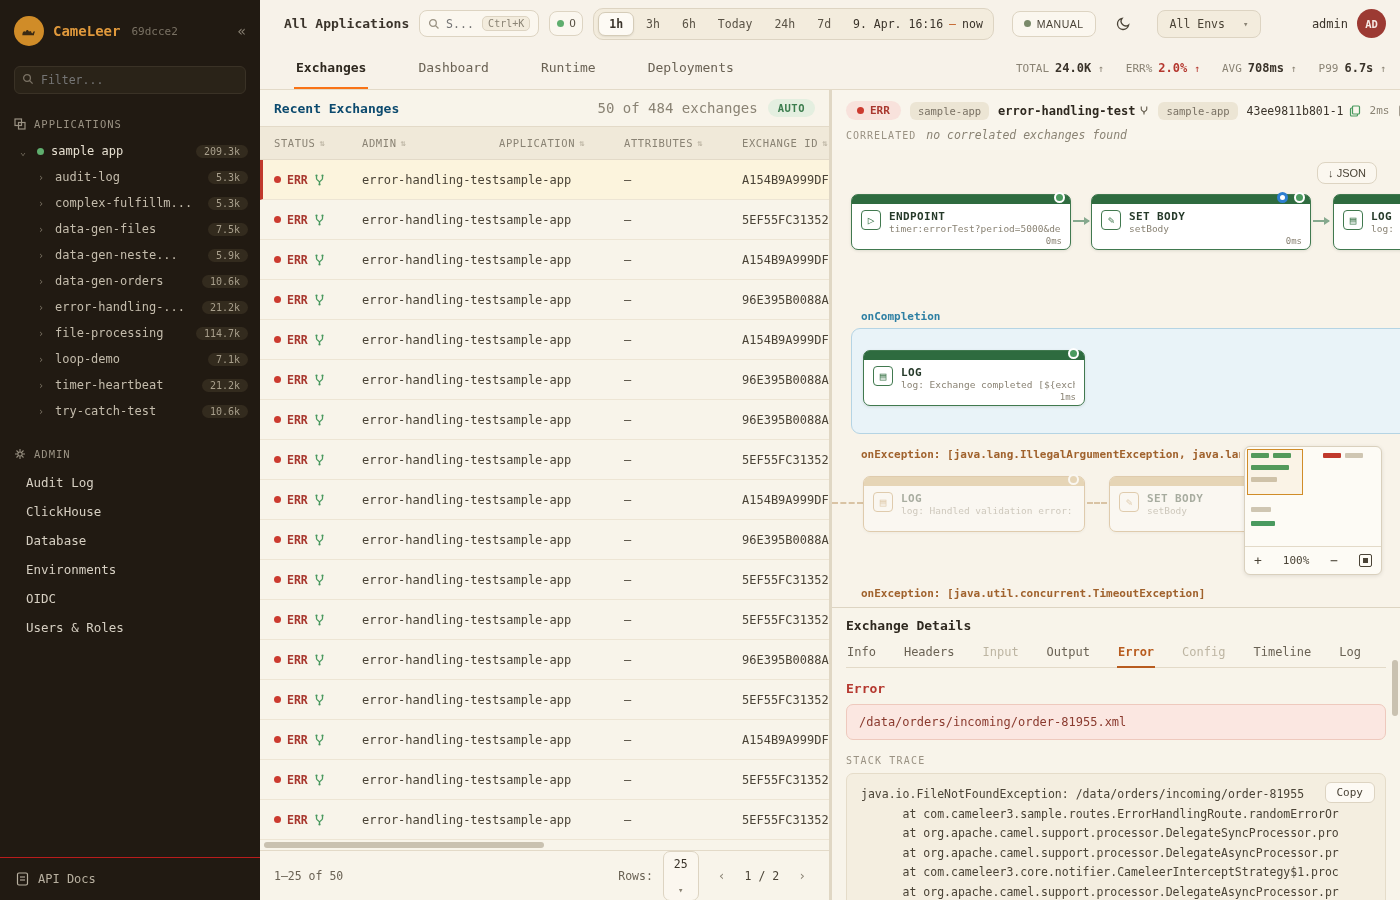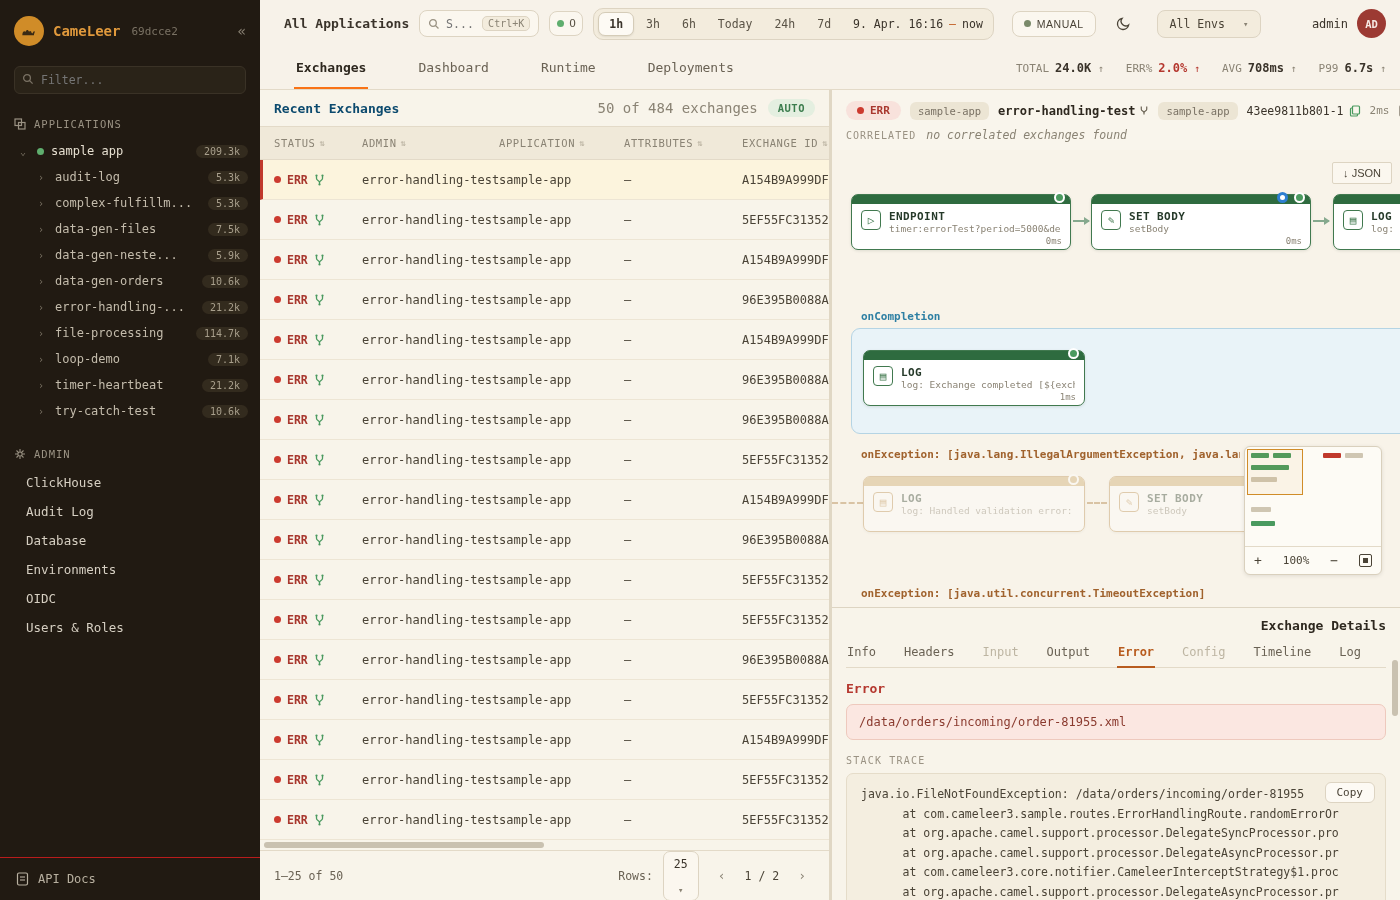--- a/index.html
+++ b/index.html
@@ -105,21 +105,21 @@
   .err-pill { display:flex; align-items:center; gap:6px; background:#f8e2dc; border-radius:11px; padding:3px 11px; color:#a8372e; font-size:11px; font-weight:bold; }
   .chip { background:#ece5d4; border-radius:6px; padding:3px 8px; color:#7a7264; font-size:10.5px; }
   .flow-route { font-weight:bold; font-size:12px; color:#2e281f; display:flex; align-items:center; gap:4px; }
   .exch-id { font-size:11.5px; color:#3a332a; display:flex; align-items:center; gap:5px; }
   .dur { color:#8a8374; font-size:11px; }
   .flow-head .doc-btn { margin-left:auto; cursor:pointer; display:flex; }
   .corr-row { display:flex; gap:10px; align-items:center; padding:2px 14px 8px; }
   .corr-label { font-size:10px; letter-spacing:1px; color:#9a9283; }
   .corr-text { font-size:11.5px; font-style:italic; color:#8a8374; }
   .canvas { position:relative; flex:1; overflow:hidden; background:#f8f3e9; }
-  .json-btn { position:absolute; right:8px; top:12px; border:1px solid #ddd4c2; background:#fbf7ef; border-radius:2px; padding:4px 10px; font-size:11px; color:#4a4336; cursor:pointer; z-index:5; }
+  .json-btn { position:absolute; right:23px; top:12px; border:1px solid #ddd4c2; background:#fbf7ef; border-radius:8px; padding:4px 10px; font-size:11px; color:#4a4336; cursor:pointer; z-index:5; }
 
   .fnode { position:absolute; width:220px; height:56px; background:#fff; border:1.5px solid #41794f; border-radius:7px; box-shadow:0 1px 3px rgba(40,60,40,.12); }
   .fnode .strip { height:9px; background:#2e6b3f; border-radius:5px 5px 0 0; position:relative; }
   .ndot { position:absolute; width:11px; height:11px; border-radius:50%; background:#4a9a5f; border:2px solid #fff; top:-3px; }
   .ndot.green { right:5px; }
   .ndot.blue { right:22px; background:#fff; border:3px solid #2e7fd1; }
   .fnode .nbody { display:flex; gap:8px; padding:6px 9px 0; align-items:flex-start; }
   .nicon { width:20px; height:20px; flex:none; border:1.2px solid #41794f; border-radius:4px; color:#41794f; display:flex; align-items:center; justify-content:center; font-size:11px; }
   .ntxt { min-width:0; }
   .ntitle { font-size:11px; font-weight:bold; color:#263a2a; letter-spacing:.4px; }
@@ -144,21 +144,21 @@
   .mm-bar.gray { background:#cfc6b2; }
   .mm-view { position:absolute; border:1.5px solid #d08c28; background:rgba(208,140,40,.07); }
   .mm-ctrls { display:flex; align-items:center; justify-content:space-between; padding:6px 9px; }
   .mm-btn { border:none; background:transparent; font:inherit; font-size:13px; color:#4a4336; cursor:pointer; }
   .mm-zoom { font-size:11px; color:#4a4336; }
   .mm-fit { width:13px; height:13px; border:1.4px solid #4a4336; border-radius:2px; position:relative; cursor:pointer; }
   .mm-fit::after { content:""; position:absolute; left:3px; top:3px; right:3px; bottom:3px; background:#4a4336; }
 
   
   .details-panel { flex:1; border-top:1px solid #ddd4c2; background:#f8f4ea; padding:10px 14px 0; position:relative; overflow:hidden; min-width:0; }
-  .det-title { font-weight:bold; font-size:13px; color:#2e281f; margin-bottom:8px;text-align:right; }
+  .det-title { font-weight:bold; font-size:13px; color:#2e281f; margin-bottom:8px; }
   .det-tabs { display:flex; gap:26px; border-bottom:1px solid #e3dac8; }
   .det-tab { font-size:12px; color:#6a6254; padding:4px 1px 7px; cursor:pointer; border-bottom:2px solid transparent; margin-bottom:-1px; }
   .det-tab.active { color:#b85c1f; font-weight:bold; border-bottom:2px solid #b85c1f; }
   .det-tab.dim { color:#bdb5a2; }
   .err-heading { color:#b5382f; font-weight:bold; font-size:13px; margin:13px 0 8px; }
   .err-box { background:#fbe7e1; border:1px solid #eec9bd; border-radius:7px; padding:10px 12px; font-size:12px; color:#8a3a2e; }
   .st-label { font-size:10px; letter-spacing:1.2px; color:#9a9283; margin:15px 0 7px; }
   .code-block { position:relative; background:#f4eee0; border:1px solid #e5dcc9; border-radius:7px; padding:11px 14px; height:220px; overflow:hidden; }
   .stline { font-size:11.5px; line-height:19.5px; color:#4a4336; white-space:pre; }
   .copy-btn { position:absolute; top:8px; right:10px; border:1px solid #ddd4c2; background:#fdfaf4; border-radius:6px; padding:3px 11px; font:inherit; font-size:11px; color:#4a4336; cursor:pointer; }
@@ -267,23 +267,23 @@
       </div>
 
     <div class="sb-section" style="margin-top:14px">
       <svg width="12" height="12" viewBox="0 0 12 12">
           <circle cx="6" cy="6" r="2.2" fill="none" stroke="#9a9283" stroke-width="1.2"></circle>
           <path d="M6 1v2M6 9v2M1 6h2M9 6h2M2.5 2.5l1.4 1.4M8.1 8.1l1.4 1.4M9.5 2.5L8.1 3.9M3.9 8.1L2.5 9.5" stroke="#9a9283" stroke-width="1.1"></path>
         </svg>
       <span>ADMIN</span>
     </div>
 
+      <div class="admin-item">Audit Log</div>
+
       <div class="admin-item">ClickHouse</div>
-
-      <div class="admin-item">Audit Log</div>
 
       <div class="admin-item">Database</div>
 
       <div class="admin-item">Environments</div>
 
       <div class="admin-item">OIDC</div>
 
       <div class="admin-item">Users &amp; Roles</div>
 
     <div class="sb-foot">

